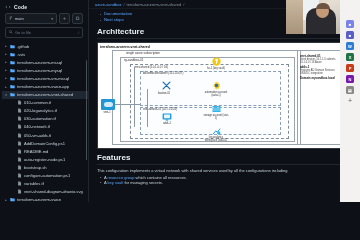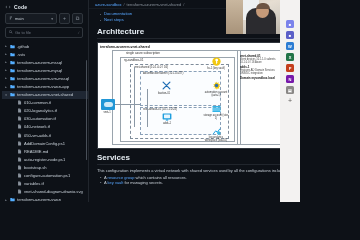--- a/index.html
+++ b/index.html
@@ -4,21 +4,21 @@
 <style>
   html,body{margin:0;padding:0;}
   body{
     width:360px;height:202px;overflow:hidden;
     background:#0d1117;
     font-family:"Liberation Sans",sans-serif;
     color:#c9d1d9;
     font-size:4px;
     position:relative;
   }
-  .app{display:flex;width:300px;height:202px;position:relative;}
+  .app{display:flex;width:360px;height:202px;position:relative;}
 
   
   .sidebar{
     width:88px;height:202px;background:#0d1117;
     border-right:1px solid #21262d;
     display:flex;flex-direction:column;flex:0 0 88px;
     position:relative;overflow:hidden;
   }
   .sb-header{display:flex;align-items:center;gap:3px;padding:4px 5px 3px 5px;}
   .sb-header .ic{width:6px;height:6px;flex:0 0 6px;opacity:.85;}
@@ -484,21 +484,21 @@
           <div class="lg-t">Features
 AD Domain Services
 DNS/DC integration</div>
           <div class="lg-h">Domain
 mysandbox.local</div>
         </div>
 
         <div class="dg-resize"></div>
       </div>
 
-      <h2 class="sec">Services</h2>
+      <h2 class="sec">Features</h2>
       <div class="ov-body">This configuration implements a virtual network with shared services used by all the configurations including</div>
       <ul class="ov-list" id="ovlist">
           <li><span>A </span><span class="lnk">resource group</span><span> which contains all resources.</span></li>
           <li><span>A </span><span class="lnk">key vault</span><span> for managing secrets.</span></li>
         </ul>
 
     </div>
   </div>
 
   <div class="webcam">

